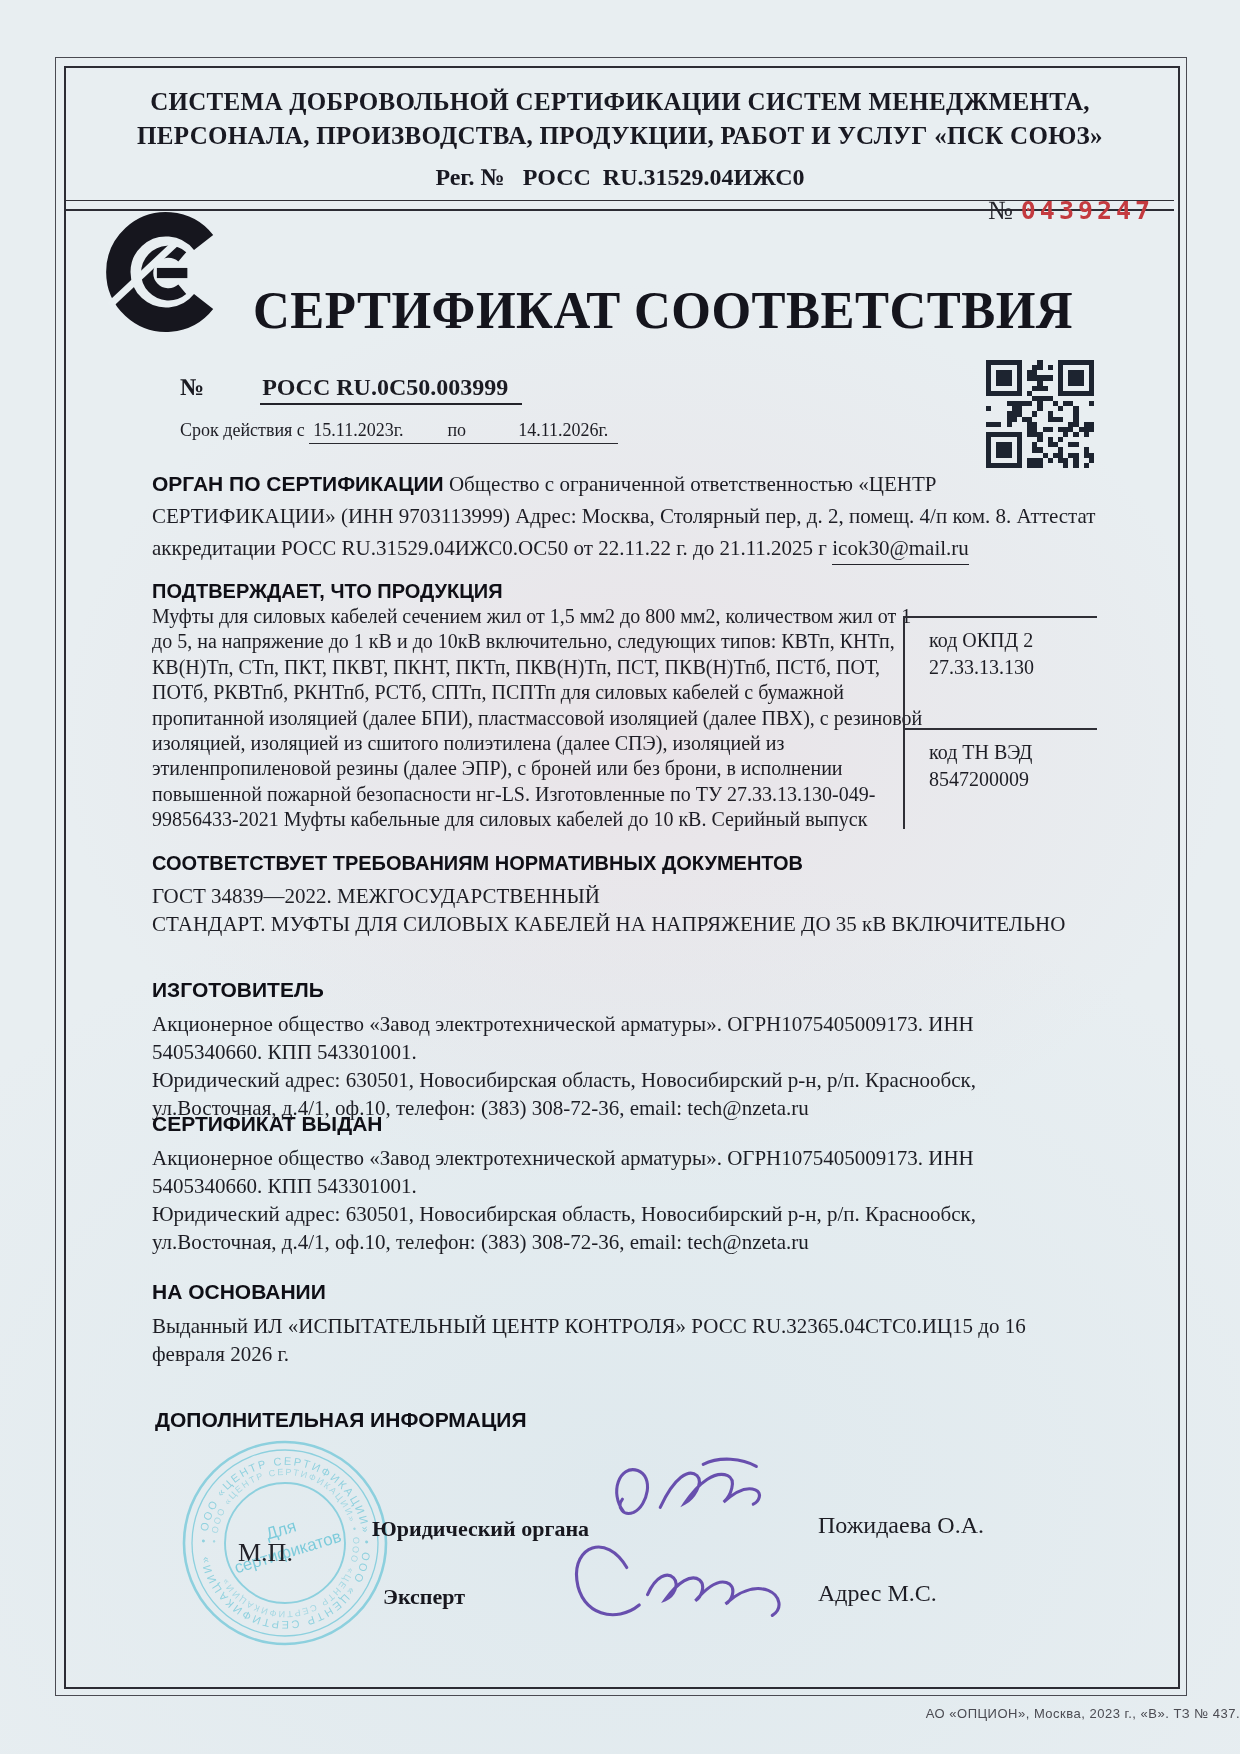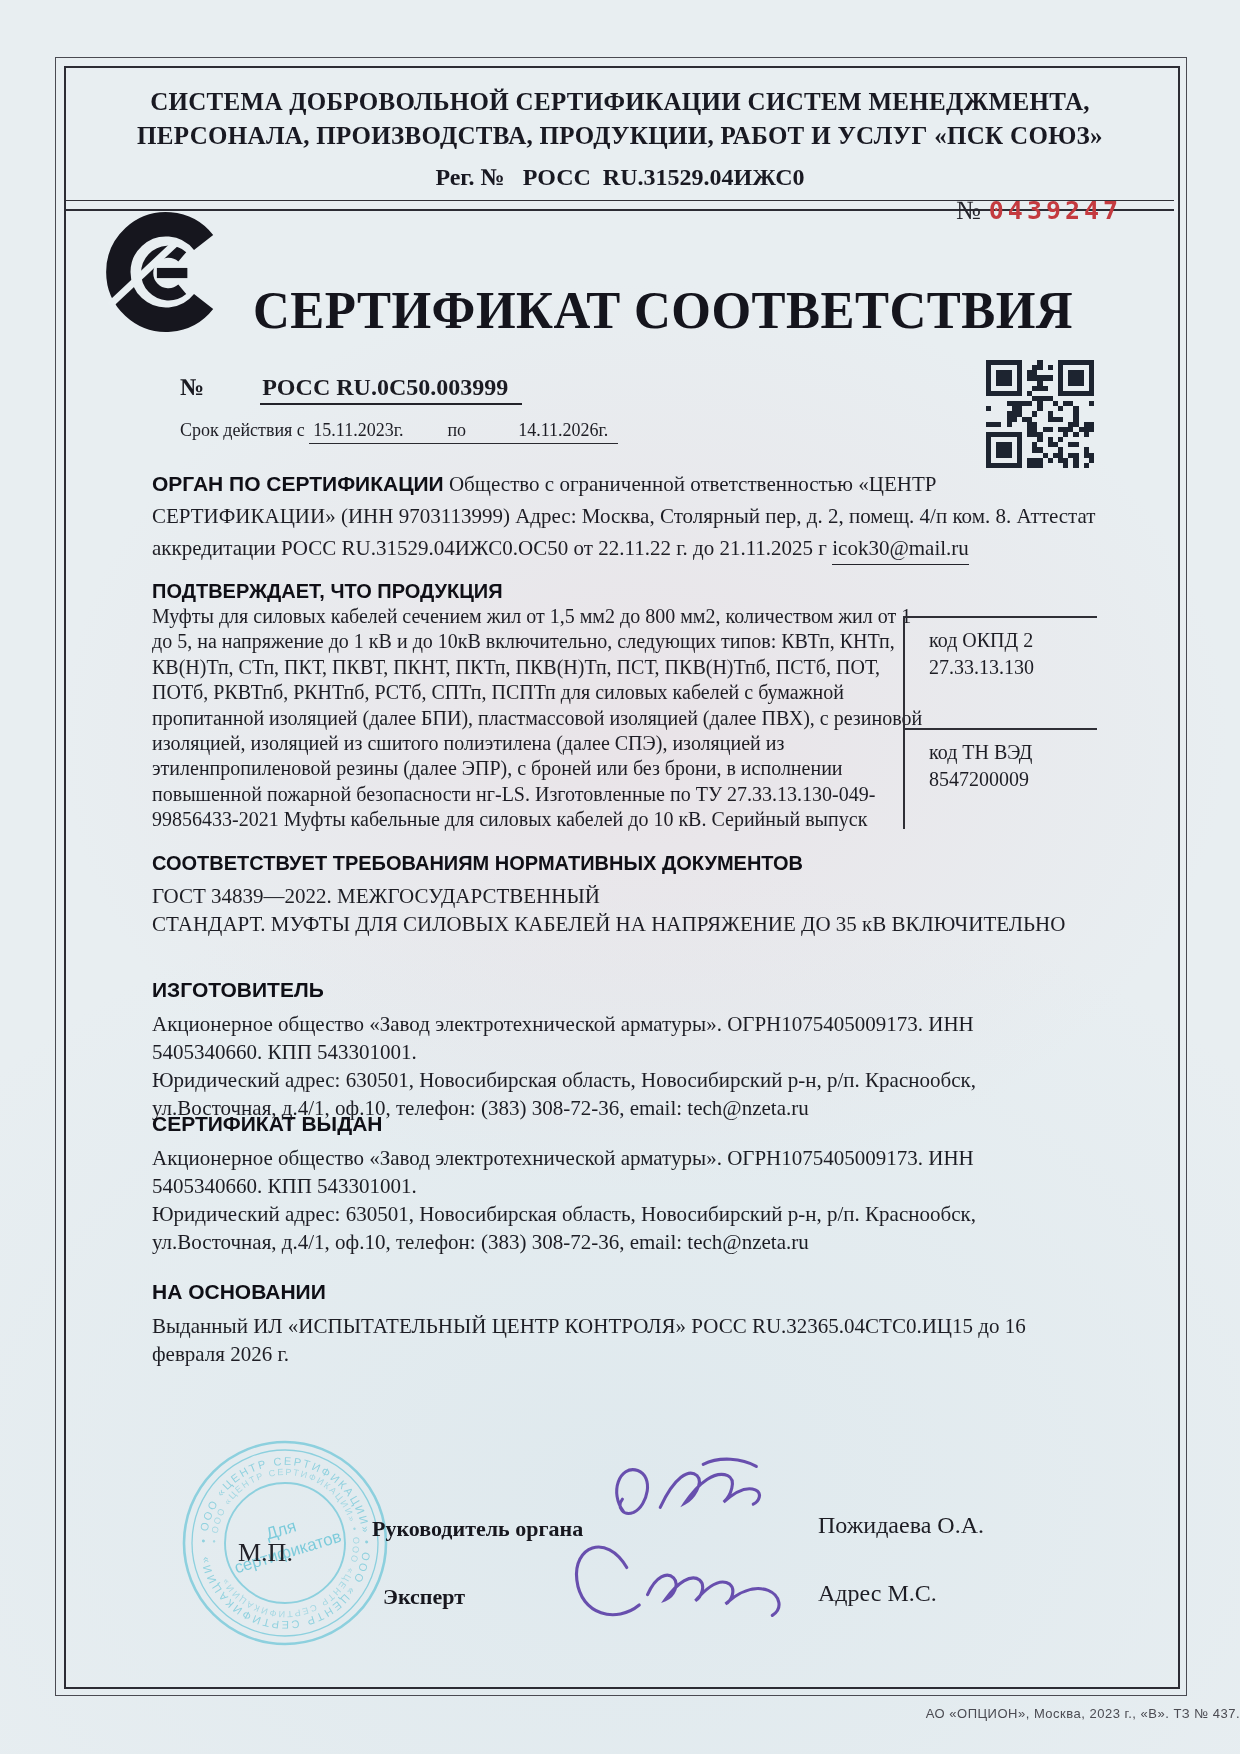--- a/index.html
+++ b/index.html
@@ -16,21 +16,21 @@
       #e8eef1;
     overflow:hidden;
   }
   .abs{position:absolute;}
   .border-outer{left:55px;top:57px;width:1130px;height:1637px;border:1.5px solid #4a4a52;}
   .border-inner{left:64px;top:66px;width:1112px;height:1619px;border:2.4px solid #2c2c34;}
   .header-box{left:66px;top:68px;width:1108px;height:124px;border-bottom:2.2px solid #2c2c34;text-align:center;padding-top:17px;box-sizing:content-box;}
   .hl{font-weight:bold;font-size:25px;line-height:34px;letter-spacing:.3px;color:#191922;}
   .hreg{font-weight:bold;font-size:24px;margin-top:11px;color:#191922;white-space:pre;}
   .header-rule{left:66px;top:200px;width:1108px;height:0;border-top:1.3px solid #2f2f36;}
-  .serial{left:956px;top:196px;white-space:nowrap;}
+  .serial{left:988px;top:196px;white-space:nowrap;}
   .serial-label{font-size:26px;color:#23232a;}
   .serial-digits{font-family:"DejaVu Sans Mono",monospace;font-weight:bold;font-size:25px;letter-spacing:4px;color:#c43a3f;margin-left:8px;}
   .title{left:253px;top:281px;font-size:52px;font-weight:bold;letter-spacing:.5px;color:#15151d;transform:scaleX(.98);transform-origin:left;white-space:nowrap;}
   .certline{left:180px;top:374px;font-size:24px;font-weight:bold;color:#1b1b22;}
   .certline .lbl{margin-right:56px;}
   .certline .val{border-bottom:2.5px solid #23232a;padding:0 14px 3px 2px;}
   .validity{left:180px;top:420px;font-size:18px;color:#1d1d24;}
   .validity .u2{border-bottom:1.8px solid #2a2a30;padding:0 10px 3px 4px;}
   .validity .dfrom{margin-right:44px;}
   .validity .dmid{margin-right:52px;}
@@ -354,20 +354,21 @@
     <div class="section-h">СЕРТИФИКАТ ВЫДАН</div>
     <p>Акционерное общество «Завод электротехнической арматуры». ОГРН1075405009173. ИНН 5405340660. КПП 543301001.</p>
     <p>Юридический адрес: 630501, Новосибирская область, Новосибирский р-н, р/п. Краснообск, ул.Восточная, д.4/1, оф.10, телефон: (383) 308-72-36, email: tech@nzeta.ru</p>
   </div>
 
   <div class="abs block basis">
     <div class="section-h">НА ОСНОВАНИИ</div>
     <p>Выданный ИЛ «ИСПЫТАТЕЛЬНЫЙ ЦЕНТР КОНТРОЛЯ» РОСС RU.32365.04СТС0.ИЦ15 до 16 февраля 2026 г.</p>
   </div>
 
+  <div class="abs section-h addinfo">ДОПОЛНИТЕЛЬНАЯ ИНФОРМАЦИЯ</div>
 
   <svg class="abs stamp" viewBox="0 0 270 270">
     <g fill="none" opacity="0.52" stroke="#3fb8cf">
       <circle cx="135" cy="135" r="101" stroke-width="2.6"></circle>
       <circle cx="135" cy="135" r="93" stroke-width="1.3"></circle>
       <circle cx="135" cy="135" r="60" stroke-width="1.9"></circle>
     </g>
     <defs>
       <path id="ring1" d="M135,135 m-78,0 a78,78 0 1,1 156,0 a78,78 0 1,1 -156,0"></path>
       <path id="ring2" d="M135,135 m-68,0 a68,68 0 1,1 136,0 a68,68 0 1,1 -136,0"></path>
@@ -379,21 +380,21 @@
       <textPath href="#ring2">• ООО «ЦЕНТР СЕРТИФИКАЦИИ» • ООО «ЦЕНТР СЕРТИФИКАЦИИ» </textPath>
     </text>
     <g transform="rotate(-17 135 135)" text-anchor="middle" opacity="0.62" font-family="Liberation Sans, sans-serif" fill="#3fb8cf">
       <text x="135" y="127" font-size="17">Для</text>
       <text x="135" y="150" font-size="17">сертификатов</text>
     </g>
   </svg>
 
   <div class="abs mp">М.П.</div>
 
-  <div class="abs sig-label lab-head">Руководитель органа</div>
+  <div class="abs sig-label lab-head">Юридический органа</div>
   <div class="abs sig-name name-head">Пожидаева О.А.</div>
   <div class="abs sig-label lab-expert">Эксперт</div>
   <div class="abs sig-name name-expert">Адрес М.С.</div>
 
   <svg class="abs sig1" viewBox="0 0 200 90">
     <path class="sigpath" d="M30,62 C16,44 26,16 44,22 C60,28 54,56 40,63 C30,67 23,58 29,50"></path>
     <path class="sigpath" d="M66,58 C80,28 94,20 102,27 C109,34 98,50 90,54 C104,33 120,22 132,27 C141,31 135,47 128,53 C138,44 149,37 159,41 C166,44 163,52 157,55"></path>
     <path class="sigpath" d="M108,16 C124,8 146,10 160,18"></path>
   </svg>
 

